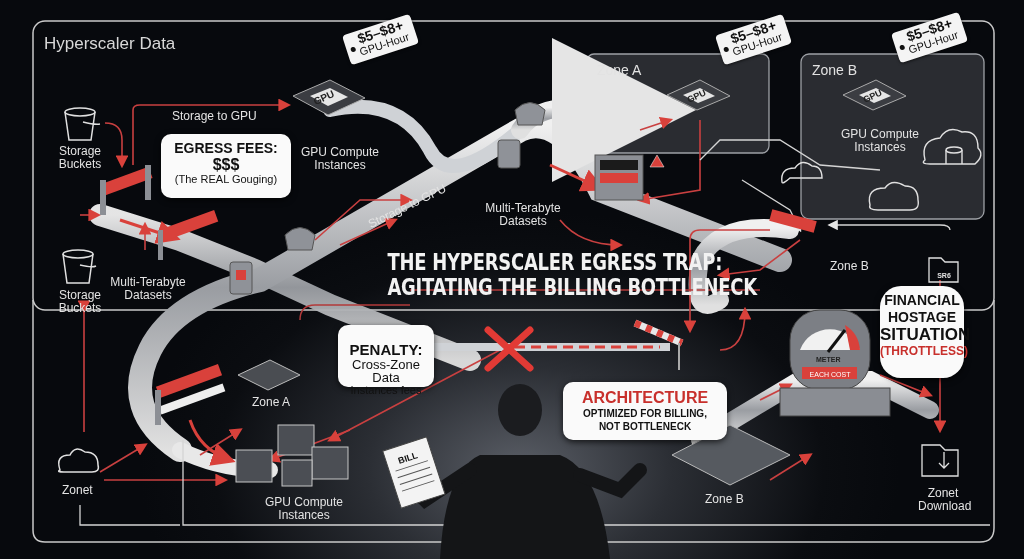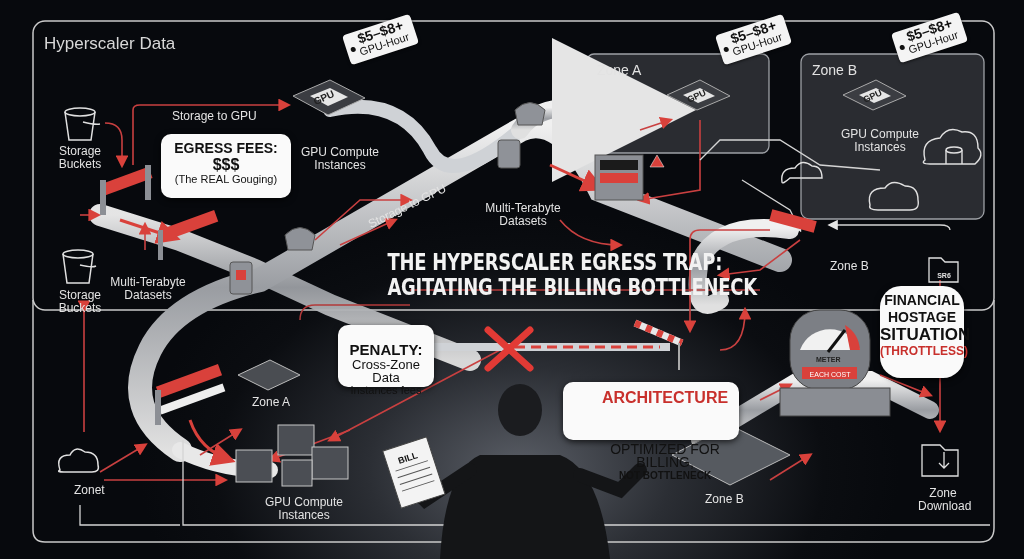--- a/index.html
+++ b/index.html
@@ -246,45 +246,45 @@
 <div class="lbl" style="left:172px;top:110px;">Storage to GPU</div>
 <div class="lbl" style="left:365px;top:200px;transform:rotate(-26deg);">Storage to GPU</div>
 <div class="lbl" style="left:300px;top:146px;width:80px;">GPU Compute Instances</div>
 <div class="lbl" style="left:840px;top:128px;width:80px;">GPU Compute Instances</div>
 <div class="lbl" style="left:259px;top:496px;width:90px;">GPU Compute Instances</div>
 <div class="lbl" style="left:478px;top:202px;width:90px;">Multi-Terabyte Datasets</div>
 <div class="lbl" style="left:108px;top:276px;width:80px;">Multi-Terabyte Datasets</div>
 <div class="lbl" style="left:252px;top:396px;">Zone A</div>
 <div class="lbl" style="left:830px;top:260px;">Zone B</div>
 <div class="lbl" style="left:705px;top:493px;">Zone B</div>
-<div class="lbl" style="left:74px;top:484px;">Zonet</div>
-<div class="lbl" style="left:918px;top:487px;width:50px;">Zone Download</div>
+<div class="lbl" style="left:62px;top:484px;">Zonet</div>
+<div class="lbl" style="left:918px;top:487px;width:50px;">Zonet Download</div>
 <div class="lbl" style="left:816px;top:353px;font-size:7px;font-weight:bold;color:#222;">METER</div>
 <div class="lbl" style="left:806px;top:368px;font-size:7px;color:#fff;width:48px;">EACH COST</div>
 <div class="lbl" style="left:934px;top:269px;font-size:7px;font-weight:bold;width:20px;">SR6</div>
 <div class="lbl" style="left:398px;top:452px;font-size:9px;font-weight:bold;color:#111;transform:rotate(-18deg);">BILL</div>
 
 <div class="headline">
   <div>THE HYPERSCALER EGRESS TRAP:</div>
   <div>AGITATING THE BILLING BOTTLENECK</div>
 </div>
 
 <div class="bubble" style="left:161px;top:134px;width:130px;height:64px;">
   <div style="font-weight:bold;font-size:14px;margin-top:6px;">EGRESS FEES:</div>
   <div style="font-weight:bold;font-size:16px;line-height:17px;">$$$</div>
   <div style="font-size:11px;">(The REAL Gouging)</div>
 </div>
 <div class="bubble" style="left:338px;top:325px;width:96px;height:62px;">
   <div style="font-weight:bold;font-size:15px;margin-top:16px;">PENALTY:</div>
   <div style="font-size:13px;line-height:13px;">Cross-Zone Data</div>
   <div style="font-size:11px;line-height:13px;">Instances fees</div>
 </div>
-<div class="bubble" style="left:563px;top:382px;width:148px;height:58px;padding-left:28px;">
+<div class="bubble" style="left:563px;top:382px;width:164px;height:58px;">
   <div style="font-weight:bold;font-size:16px;color:#c8302c;margin-top:7px;">ARCHITECTURE</div>
-  <div style="font-size:14px;font-weight:normal;line-height:13px;margin-top:36px;">OPTIMIZED FOR BILLING,</div>
+  <div style="font-size:10px;font-weight:bold;line-height:13px;">OPTIMIZED FOR BILLING,</div>
   <div style="font-size:10px;font-weight:bold;line-height:13px;">NOT BOTTLENECK</div>
 </div>
 <div class="bubble" style="left:880px;top:286px;width:84px;height:92px;border-radius:21px;">
   <div style="font-weight:bold;font-size:14px;line-height:17px;margin-top:6px;">FINANCIAL</div>
   <div style="font-weight:bold;font-size:14px;line-height:17px;text-align:center;">HOSTAGE</div>
   <div style="font-weight:bold;font-size:17px;line-height:17px;">SITUATION</div>
   <div style="font-weight:bold;font-size:12px;color:#c8302c;line-height:16px;">(THROTTLESS)</div>
 </div>
 
 </body></html>

